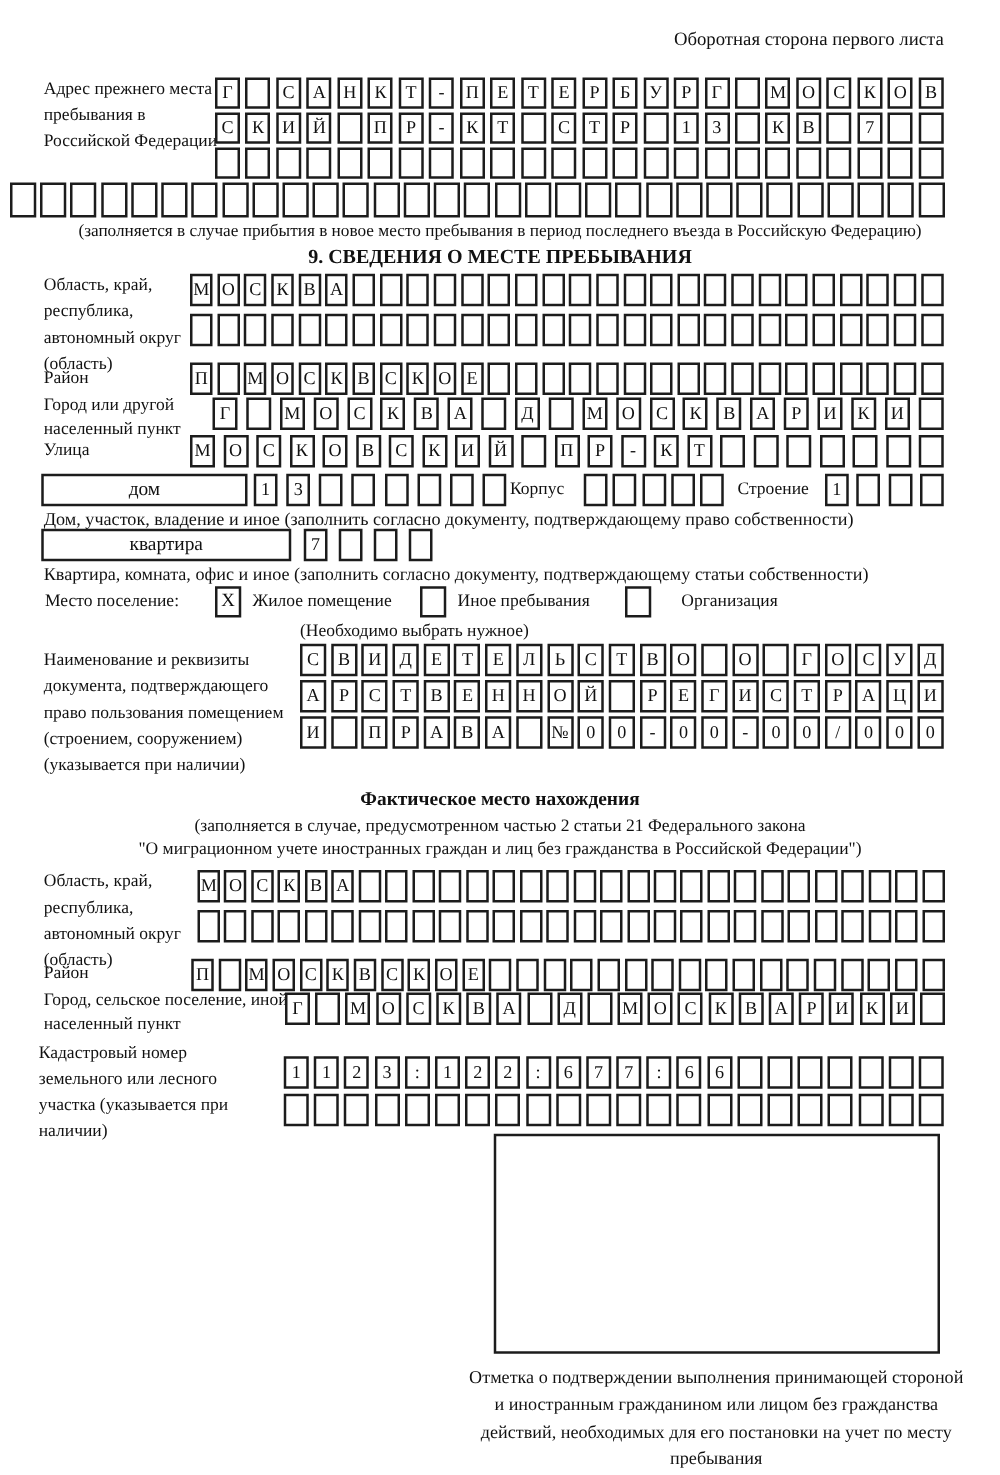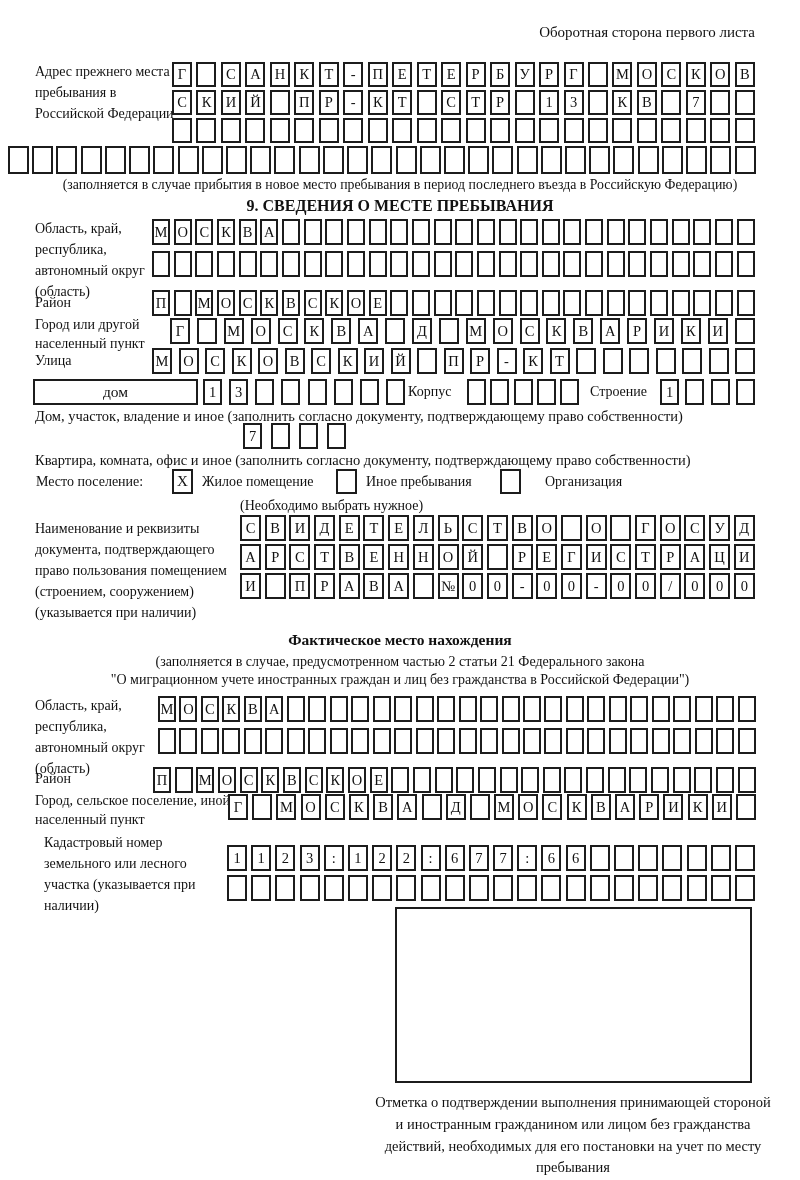--- a/index.html
+++ b/index.html
@@ -310,27 +310,28 @@
     </div>
   <div class="abs lbl" style="left:590px;top:381px;">Строение</div>
   <div class="boxrow" style="left:660px;top:379px;width:95px;">
       <div class="cell" style="width: 19px; height: 26px;">1</div>
       <div class="cell" style="width: 19px; height: 26px;"></div>
       <div class="cell" style="width: 19px; height: 26px;"></div>
       <div class="cell" style="width: 19px; height: 26px;"></div>
     </div>
   <div class="abs" style="left:35px;top:408px;font-size:14.5px;">Дом, участок, владение и иное (заполнить согласно документу, подтверждающему право собственности)</div>
 
+  <div class="abs bigbox" style="left:33px;top:423px;width:200px;height:26px;">квартира</div>
   <div class="boxrow" style="left:243px;top:423px;width:103px;">
       <div class="cell" style="width: 19px; height: 26px;">7</div>
       <div class="cell" style="width: 19px; height: 26px;"></div>
       <div class="cell" style="width: 19px; height: 26px;"></div>
       <div class="cell" style="width: 19px; height: 26px;"></div>
     </div>
-  <div class="abs" style="left:35px;top:452px;font-size:14.5px;">Квартира, комната, офис и иное (заполнить согласно документу, подтверждающему право собственности)</div>
+  <div class="abs" style="left:35px;top:452px;font-size:14.5px;">Квартира, комната, офис и иное (заполнить согласно документу, подтверждающему статьи собственности)</div>
 
   <div class="abs lbl" style="left:36px;top:471px;">Место поселение:</div>
   <div class="abs chk" style="left:172px;top:469px;">X</div>
   <div class="abs lbl" style="left:202px;top:471px;">Жилое помещение</div>
   <div class="abs chk" style="left:336px;top:469px;"></div>
   <div class="abs lbl" style="left:366px;top:471px;">Иное пребывания</div>
   <div class="abs chk" style="left:500px;top:469px;"></div>
   <div class="abs lbl" style="left:545px;top:471px;">Организация</div>
   <div class="abs" style="left:240px;top:498px;font-size:14px;">(Необходимо выбрать нужное)</div>
 
@@ -522,21 +523,21 @@
       <div class="cell" style="width: 20px; height: 26px;">К</div>
       <div class="cell" style="width: 20px; height: 26px;">В</div>
       <div class="cell" style="width: 20px; height: 26px;">А</div>
       <div class="cell" style="width: 20px; height: 26px;">Р</div>
       <div class="cell" style="width: 20px; height: 26px;">И</div>
       <div class="cell" style="width: 20px; height: 26px;">К</div>
       <div class="cell" style="width: 20px; height: 26px;">И</div>
       <div class="cell" style="width: 20px; height: 26px;"></div>
     </div>
 
-  <div class="abs lbl" style="left:44px;top:832px;width:185px;">Кадастровый номер земельного или лесного участка (указывается при наличии)</div>
+  <div class="abs lbl" style="left:31px;top:832px;width:185px;">Кадастровый номер земельного или лесного участка (указывается при наличии)</div>
   <div class="boxrow" style="left:227px;top:845px;width:528px;">
       <div class="cell" style="width: 20px; height: 26px;">1</div>
       <div class="cell" style="width: 20px; height: 26px;">1</div>
       <div class="cell" style="width: 20px; height: 26px;">2</div>
       <div class="cell" style="width: 20px; height: 26px;">3</div>
       <div class="cell" style="width: 20px; height: 26px;">:</div>
       <div class="cell" style="width: 20px; height: 26px;">1</div>
       <div class="cell" style="width: 20px; height: 26px;">2</div>
       <div class="cell" style="width: 20px; height: 26px;">2</div>
       <div class="cell" style="width: 20px; height: 26px;">:</div>

